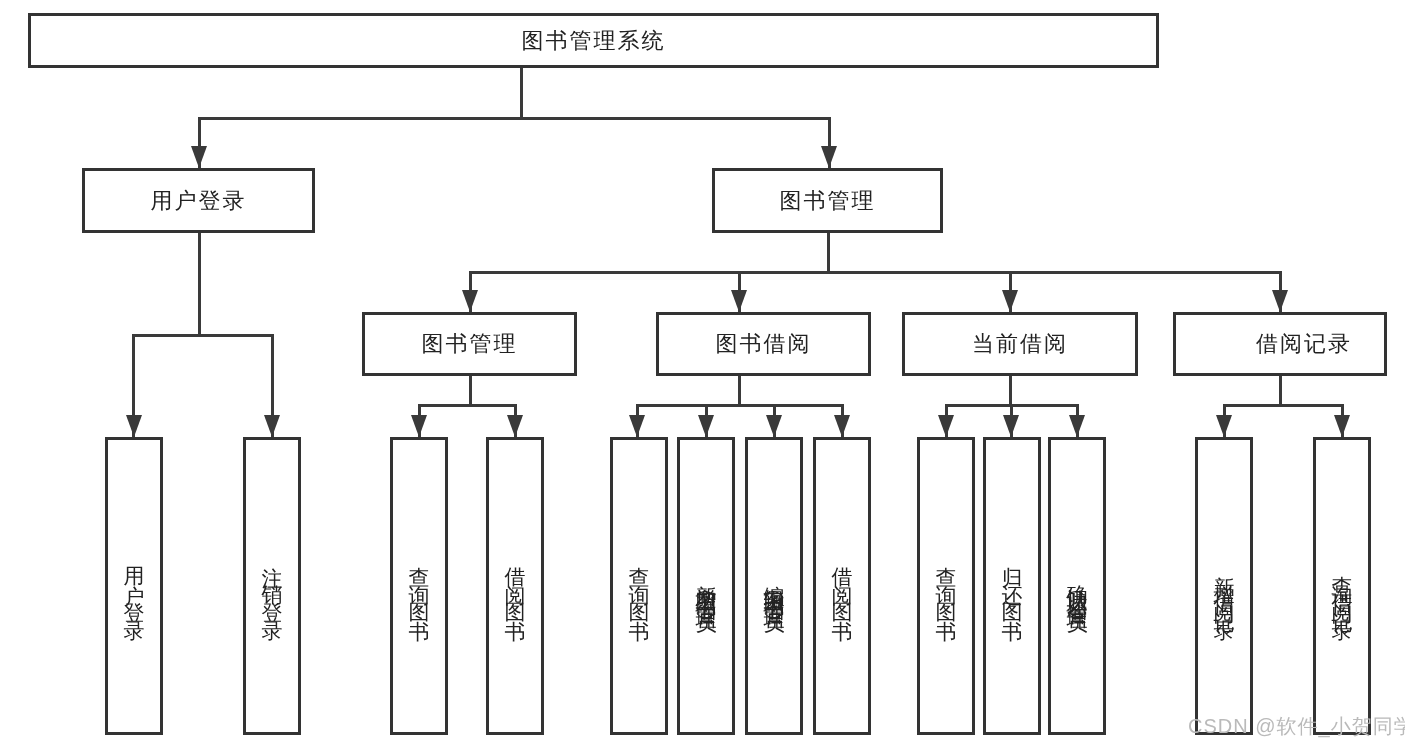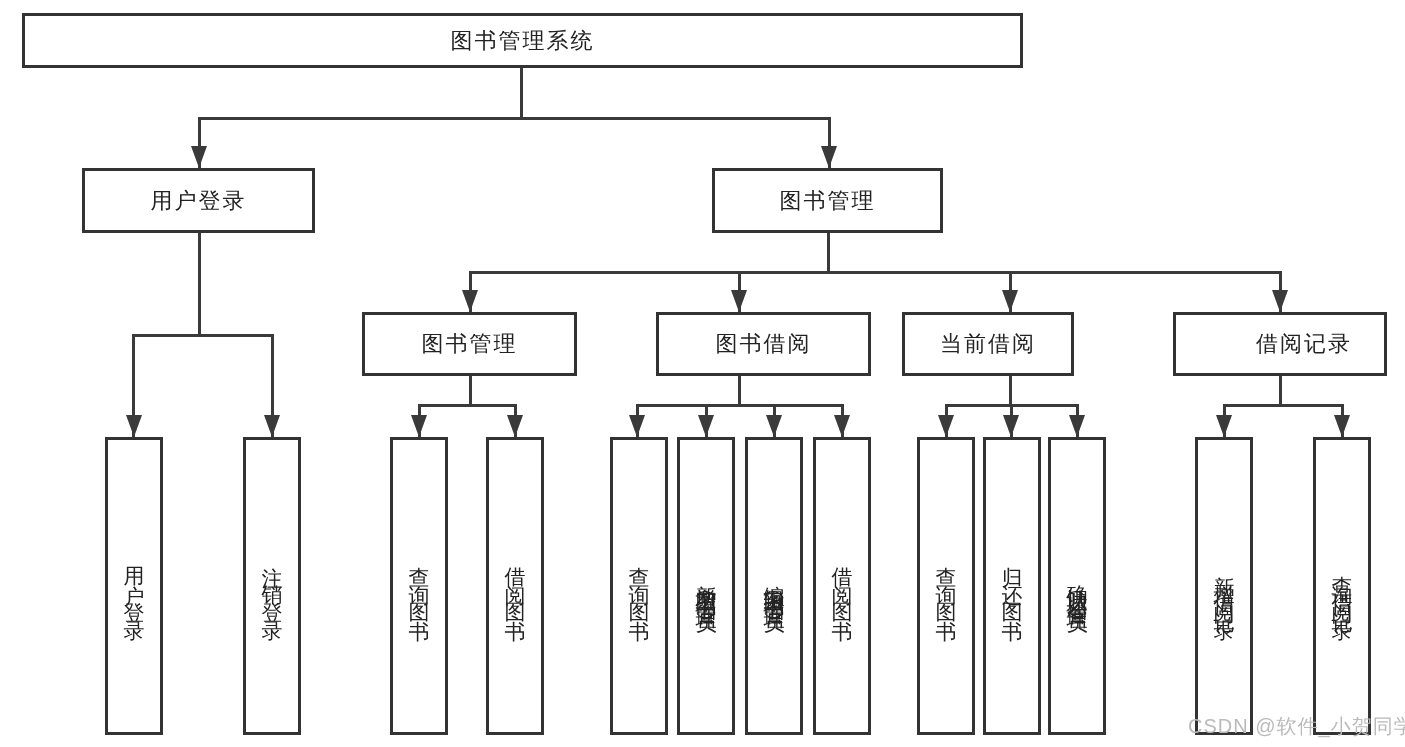--- a/index.html
+++ b/index.html
@@ -39,26 +39,26 @@
   }
   .watermark{
     position:absolute;
     left:1188px;top:713px;
     font-size:20px;
     color:#bababa;
     letter-spacing:1px;
     white-space:nowrap;
   }
   
-  #n-root{left:22px;top:13px;width:1001px;height:55px;}
+  #n-root{left:28px;top:13px;width:1131px;height:55px;}
   #n-user-login{left:82px;top:168px;width:233px;height:65px;}
   #n-book-mgmt{left:712px;top:168px;width:231px;height:65px;align-items:center;}
   #n-new-book{left:362px;top:312px;width:215px;height:64px;}
   #n-book-borrow{left:632px;top:312px;width:215px;height:64px;margin-left:24px;}
-  #n-current-borrow{left:902px;top:312px;width:172px;height:64px;}
+  #n-current-borrow{left:902px;top:312px;width:236px;height:64px;}
   #n-borrow-record{left:1173px;top:312px;width:214px;height:64px;padding-left:48px;}
   .leaf{top:437px;width:58px;height:298px;}
   #lf-user-login{left:105px;}
   #lf-logout{left:243px;}
   #lf-nb-query{left:390px;}
   #lf-nb-borrow{left:486px;}
   #lf-bb-query{left:610px;}
   #lf-bb-add{left:677px;}
   #lf-bb-edit{left:745px;}
   #lf-bb-borrow{left:813px;}

